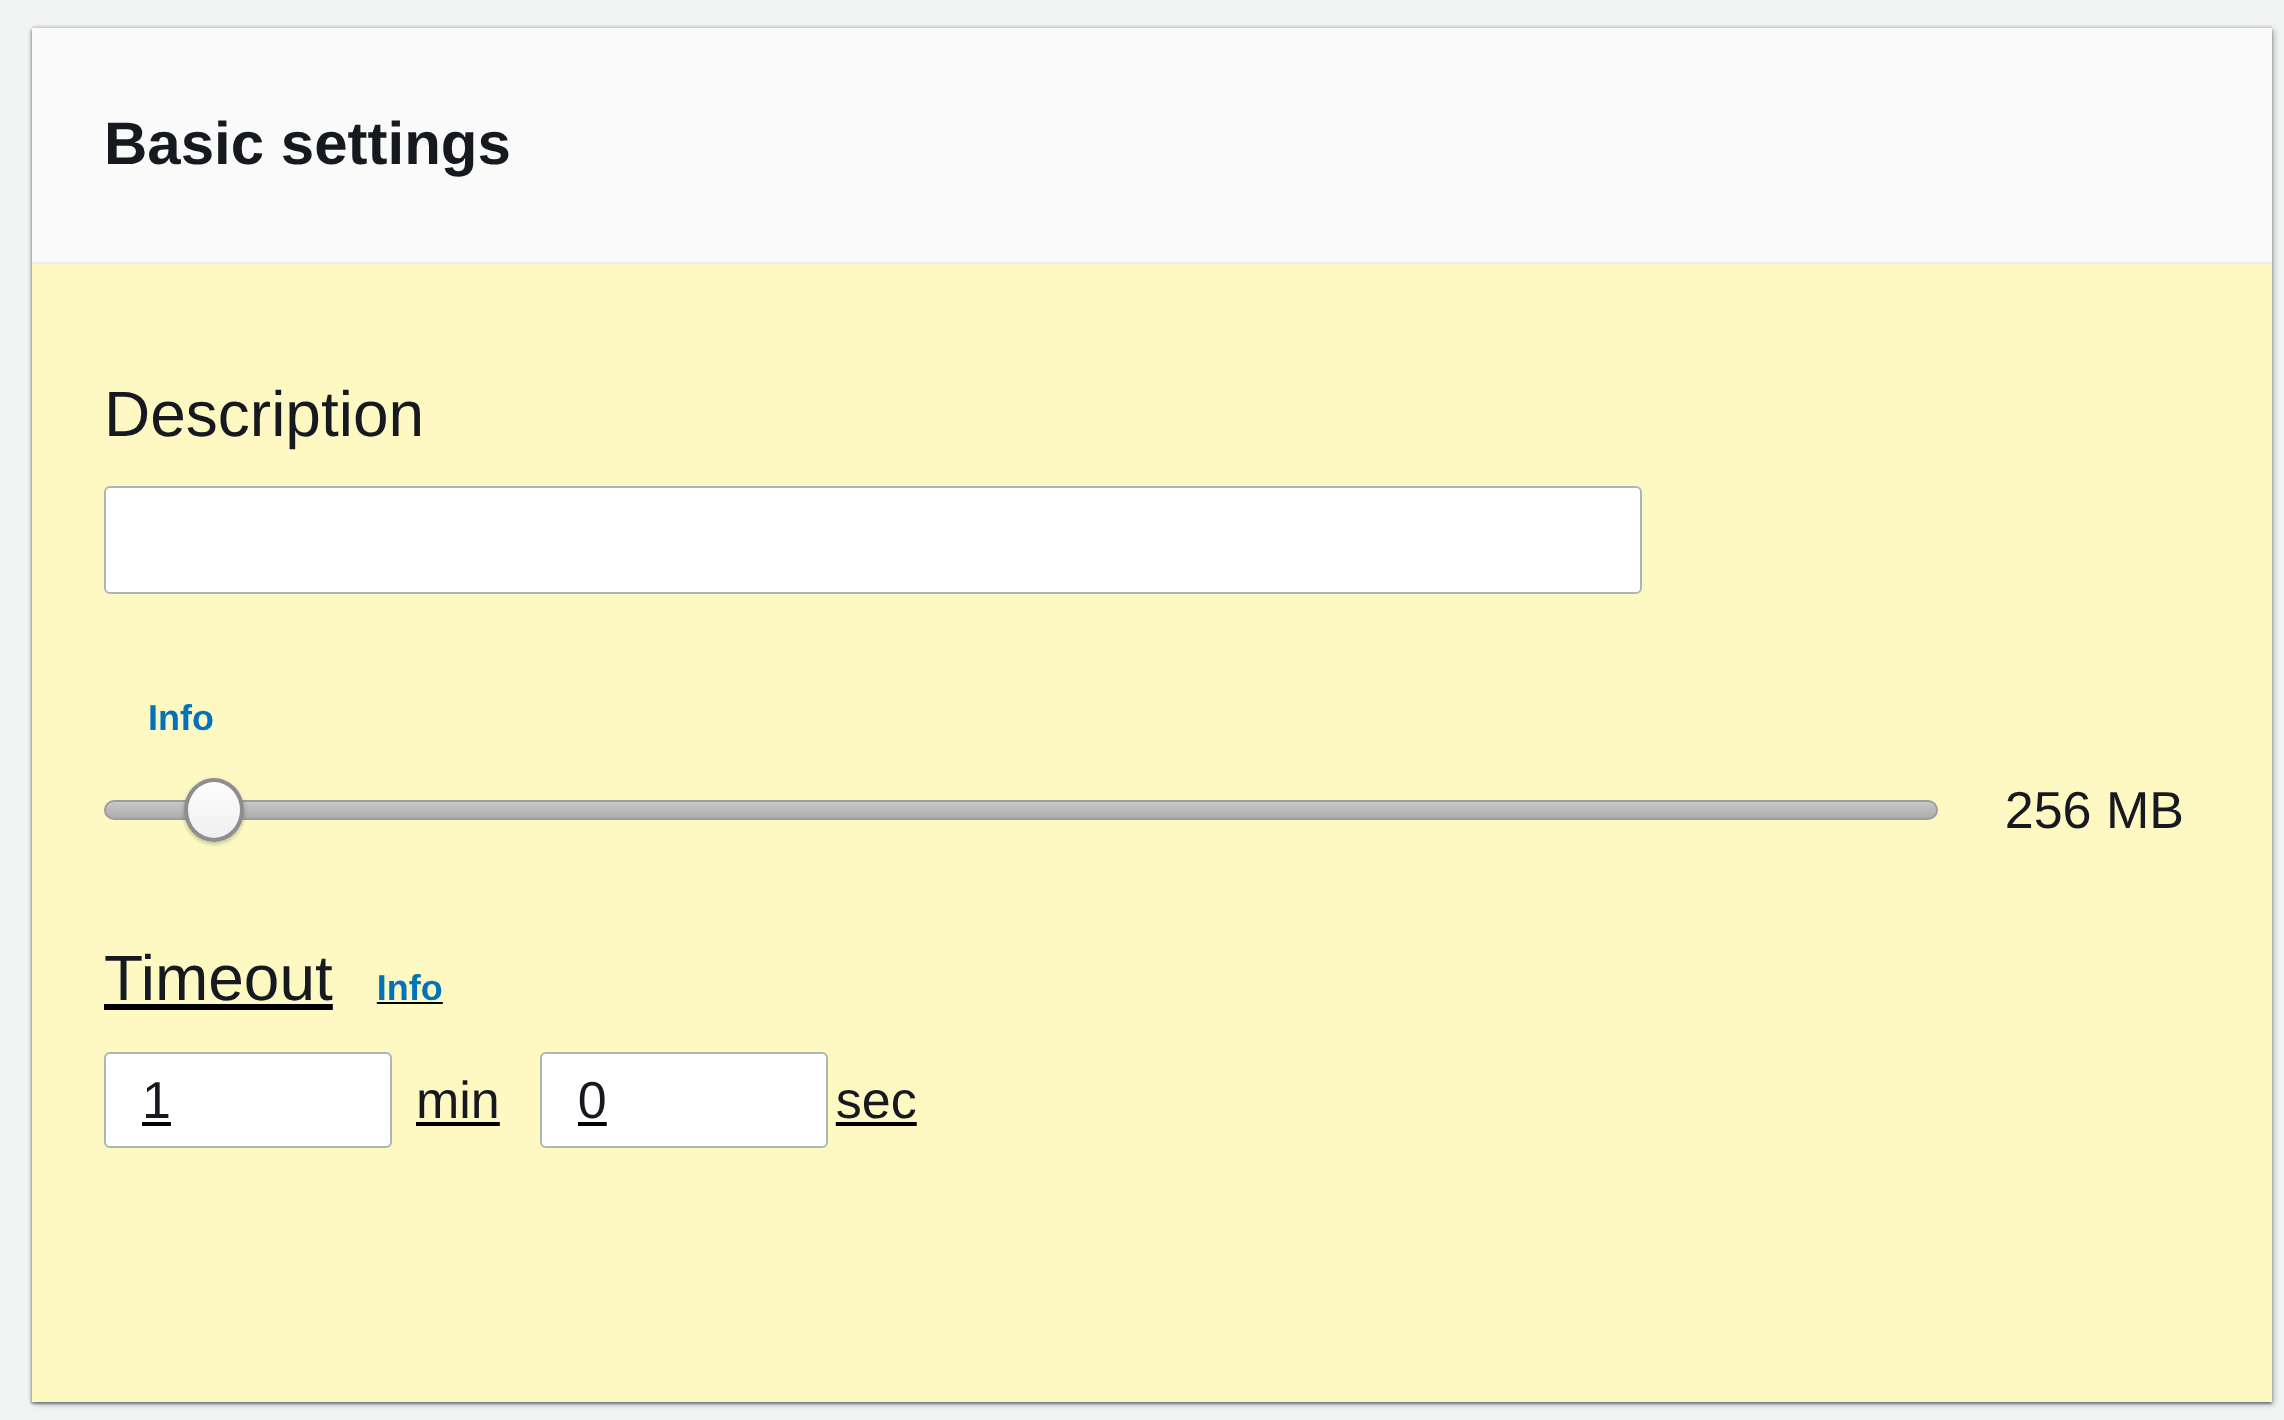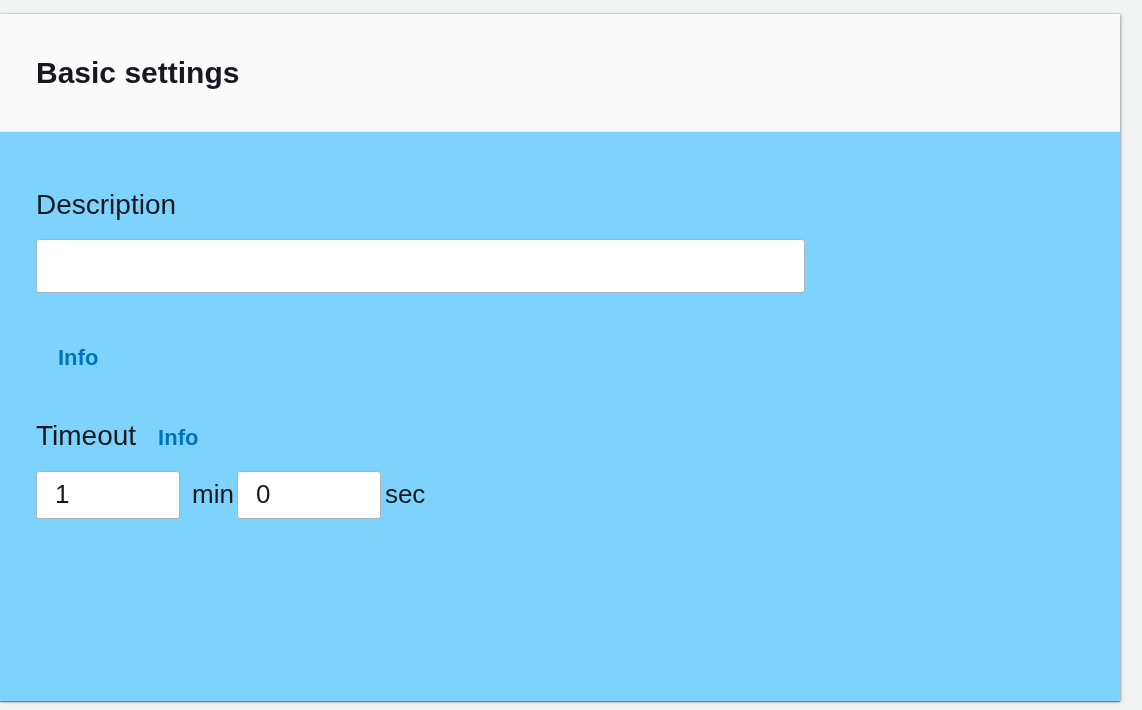--- a/index.html
+++ b/index.html
@@ -7,25 +7,25 @@
   html, body {
     width: 1142px;
     height: 710px;
     overflow: hidden;
     background: #f2f3f3;
     font-family: "Liberation Sans", sans-serif;
   }
 
   .card {
     position: absolute;
-    left: 0;
+    left: 16px;
     top: 14px;
     width: 1120px;
     height: 687px;
-    background: #7dd3fc;
+    background: #fef9c3;
     box-shadow:
       0 1px 1px 0 rgba(0,28,36,0.30),
       1px 1px 3px 0 rgba(0,28,36,0.30),
       -1px 1px 1px 0 rgba(0,28,36,0.15),
       0 -1px 1px 0 rgba(0,28,36,0.10);
   }
 
   .card-header {
     height: 118px;
     background: #fafafa;
@@ -39,32 +39,32 @@
     font-size: 30px;
     font-weight: 700;
     color: #16191f;
   }
 
   .card-body {
     padding: 58px 44px 0 36px;
   }
 
   .field-label {
-    font-size: 28px;
+    font-size: 32px;
     color: #16191f;
     line-height: 1.1;
   }
 
   .label-row {
     display: flex;
     align-items: baseline;
   }
 
   .info-link {
-    font-size: 22px;
+    font-size: 18px;
     font-weight: 700;
     color: #0073bb;
     text-decoration: none;
     margin-left: 22px;
     cursor: pointer;
   }
 
   .text-input {
     border: 1px solid #aab7b8;
     border-radius: 3px;
@@ -133,39 +133,39 @@
     cursor: grab;
   }
 
   .slider-value {
     flex: 0 0 auto;
     font-size: 26px;
     color: #16191f;
     white-space: nowrap;
   }
 
-  .timeout-field { margin-top: 50px; }
+  .timeout-field { margin-top: 50px; text-decoration: underline; }
 
   .timeout-inputs {
     margin-top: 19px;
     display: flex;
     align-items: center;
   }
 
   .timeout-input {
     width: 144px;
     height: 48px;
   }
 
   .unit-label {
     font-size: 26px;
     color: #16191f;
   }
 
-  .unit-min { margin-left: 12px; margin-right: 3px; }
+  .unit-min { margin-left: 12px; margin-right: 20px; }
   .unit-sec { margin-left: 4px; }
 </style>
 </head>
 <body>
 
 <div class="card">
 
   <div class="card-header">
     <h1 class="card-title">Basic settings</h1>
   </div>
@@ -173,20 +173,27 @@
   <div class="card-body">
 
     <div class="description-field">
       <label class="field-label">Description</label>
       <input class="text-input description-input" type="text" value="" style="">
     </div>
 
     <div class="memory-field">
       <div class="label-row">
         <a class="info-link">Info</a>
+      </div>
+      <div class="slider-row">
+        <div class="slider">
+          <div class="slider-track"></div>
+          <div class="slider-thumb" style="left: 6%;"></div>
+        </div>
+        <div class="slider-value">256 MB</div>
       </div>
     </div>
 
     <div class="timeout-field">
       <div class="label-row">
         <span class="field-label">Timeout</span>
         <a class="info-link">Info</a>
       </div>
       <div class="timeout-inputs">
         <input class="text-input timeout-input" type="text" value="1" style="">

